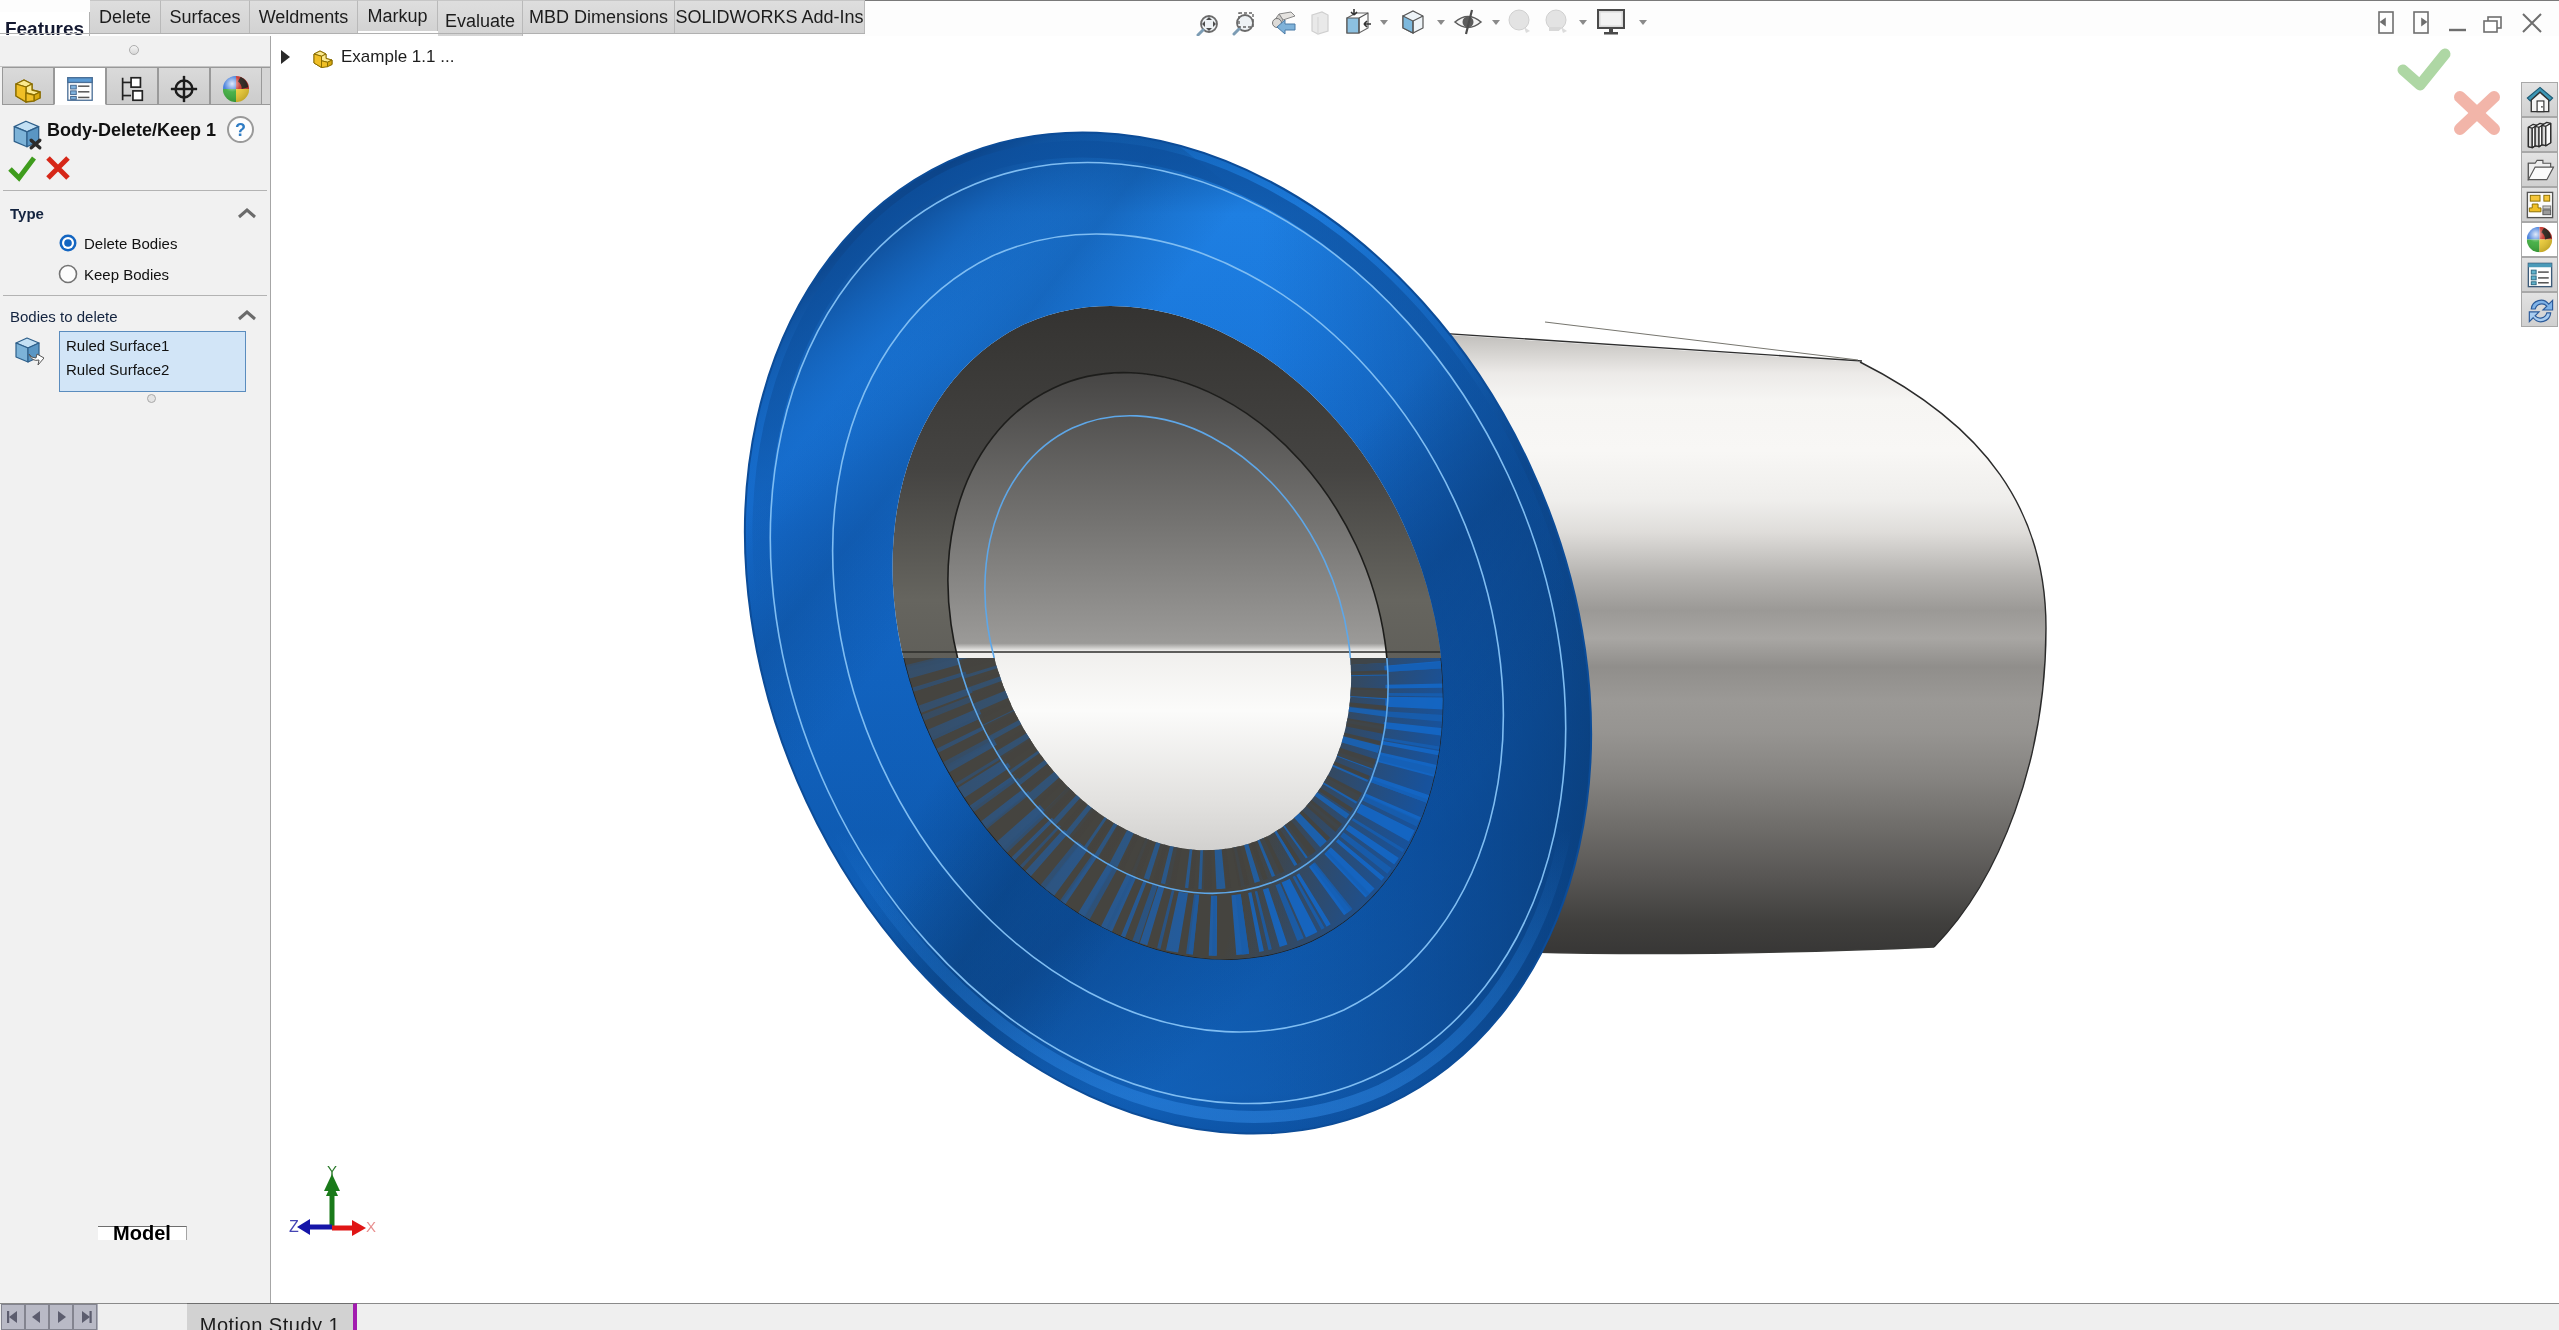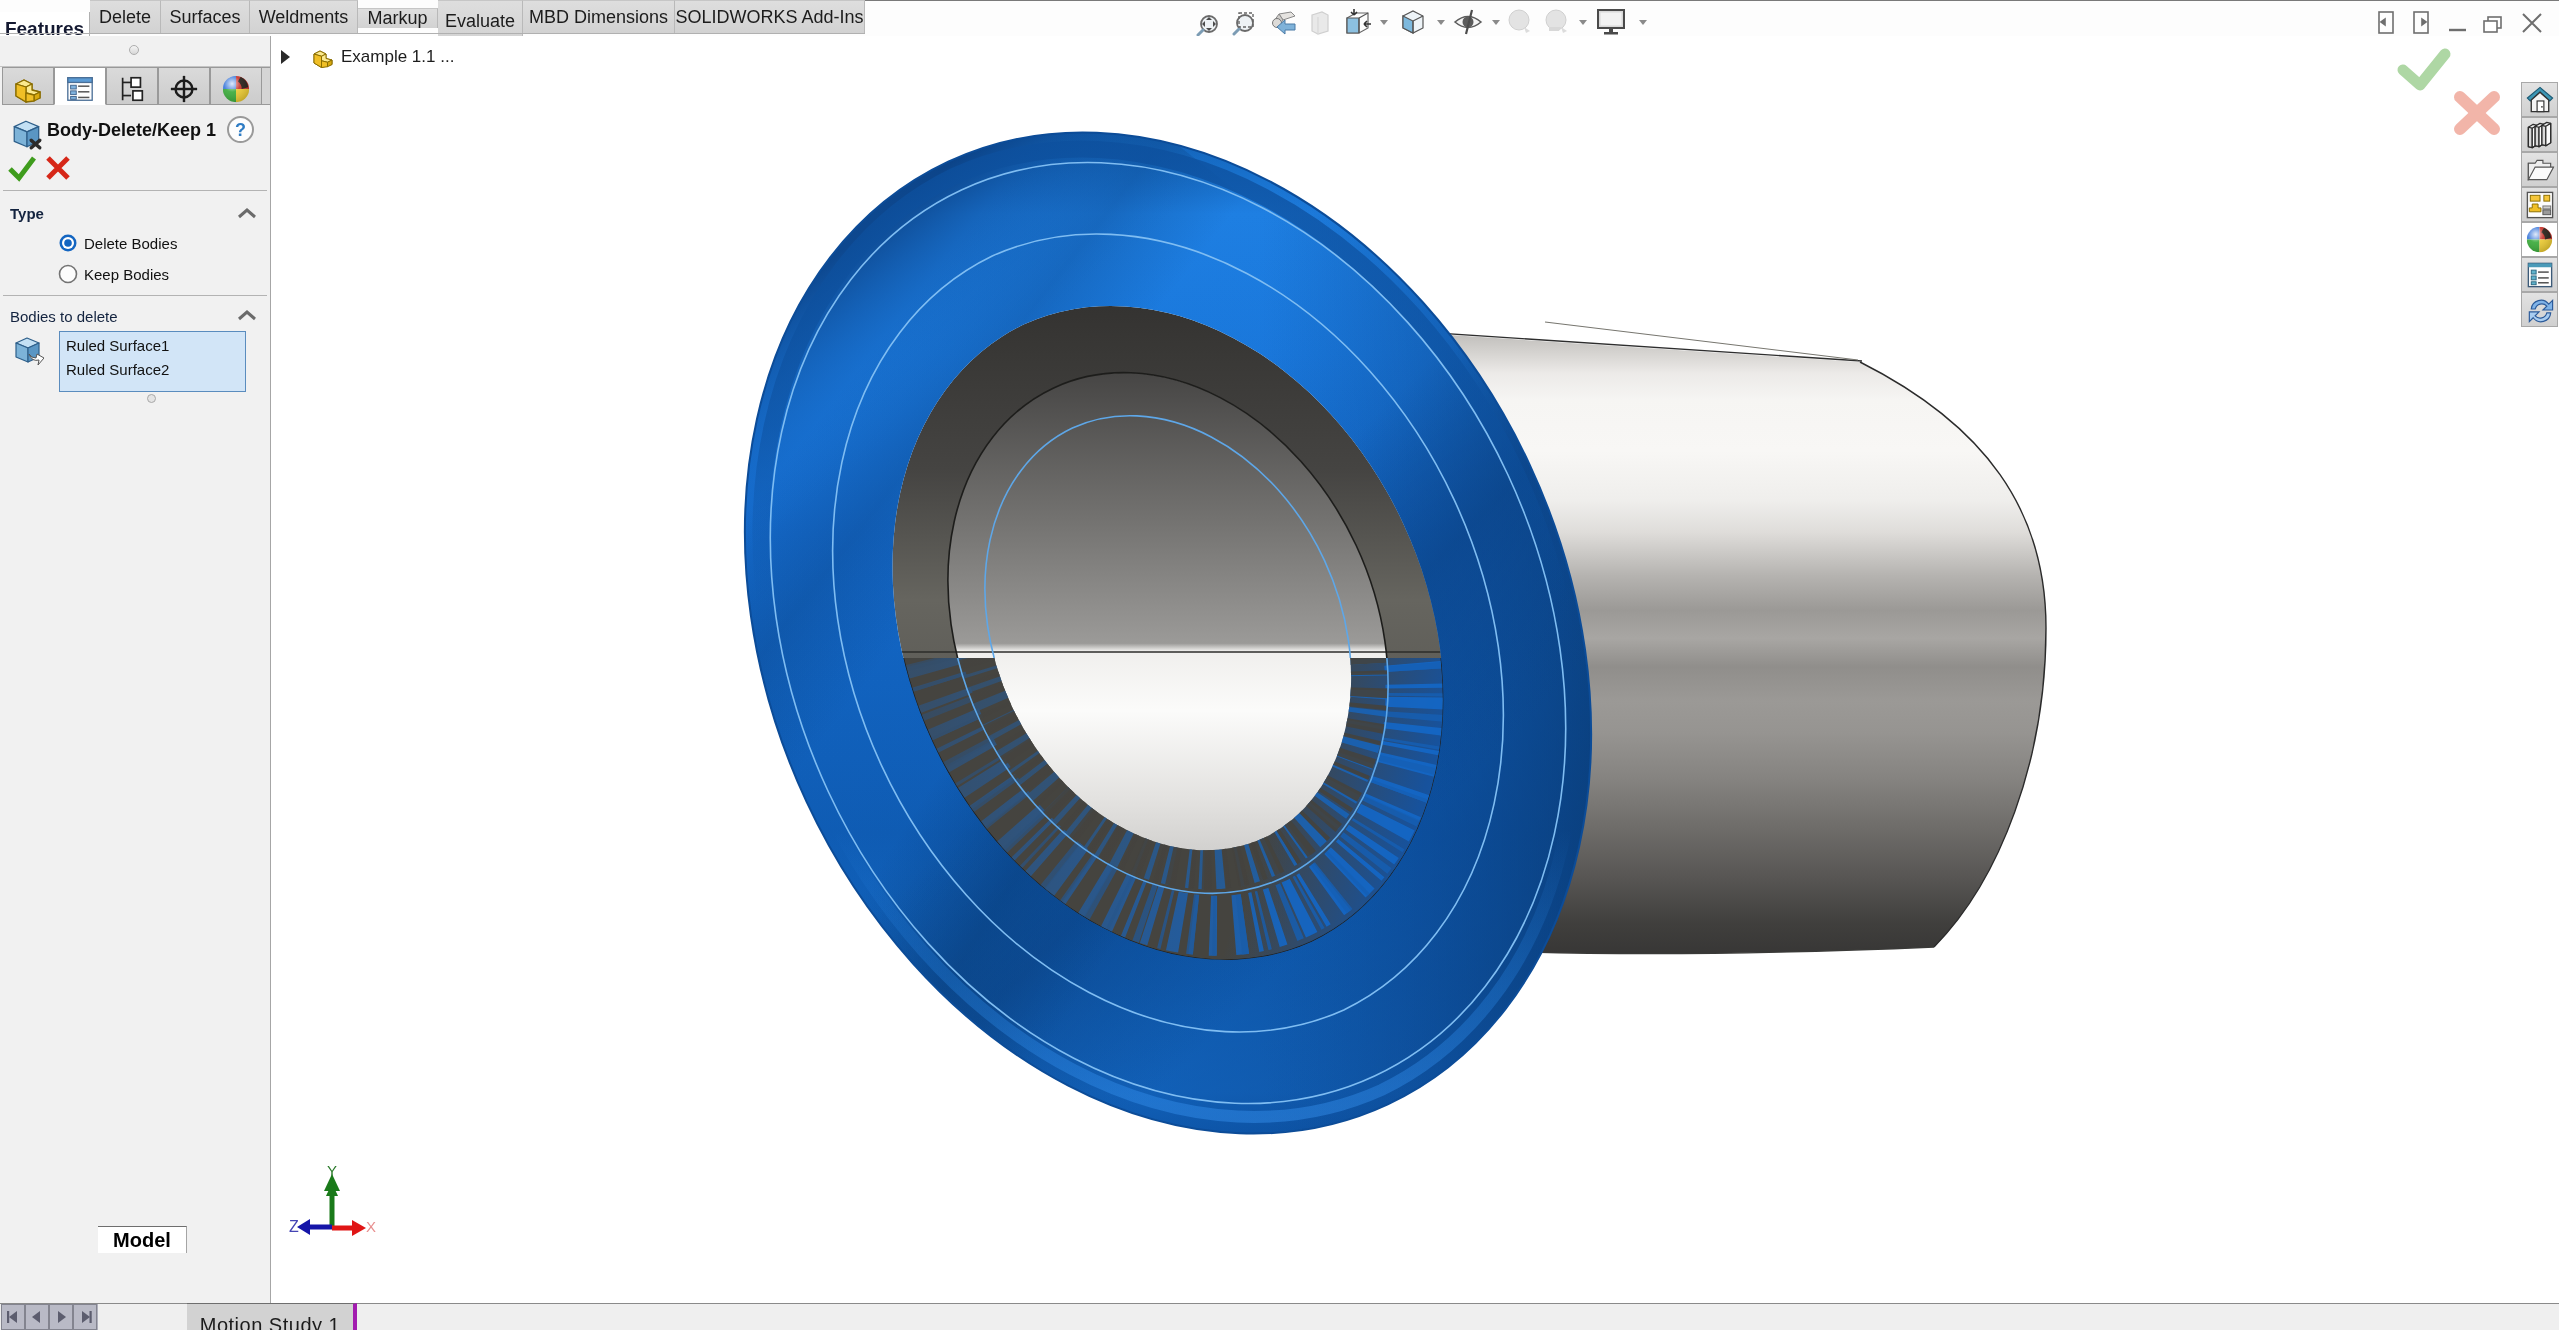--- a/index.html
+++ b/index.html
@@ -6,21 +6,21 @@
 .abs{position:absolute}
 </style></head>
 <body>
 
 <div class="abs" style="left:0;top:0;width:2559px;height:36px;background:#fdfdfd"></div>
 <div class="abs" style="left:865px;top:0;width:1694px;height:1px;background:#7a7a7a"></div>
 <div style="position:absolute;left:0px;top:12px;width:90px;height:33px;background:#ffffff;color:#141931;font-weight:bold;border-right:1px solid #b0b0b0;box-sizing:border-box;display:flex;align-items:center;justify-content:center;font-size:19px">Features</div>
 <div style="position:absolute;left:90px;top:0;width:71px;height:33px;background:linear-gradient(#dedede,#d2d2d2);color:#1c1c1c;border-right:1px solid #b9b9b9;border-top:1px solid #c6c6c6;box-sizing:border-box;display:flex;align-items:center;justify-content:center;font-size:18px">Delete</div>
 <div style="position:absolute;left:161px;top:0;width:89px;height:33px;background:linear-gradient(#dedede,#d2d2d2);color:#1c1c1c;border-right:1px solid #b9b9b9;border-top:1px solid #c6c6c6;box-sizing:border-box;display:flex;align-items:center;justify-content:center;font-size:18px">Surfaces</div>
 <div style="position:absolute;left:250px;top:0;width:108px;height:33px;background:linear-gradient(#dedede,#d2d2d2);color:#1c1c1c;border-right:1px solid #b9b9b9;border-top:1px solid #c6c6c6;box-sizing:border-box;display:flex;align-items:center;justify-content:center;font-size:18px">Weldments</div>
-<div style="position:absolute;left:358px;top:8px;width:80px;height:20px;background:linear-gradient(#dedede,#d2d2d2);color:#1c1c1c;border-right:1px solid #b9b9b9;border-top:1px solid #c6c6c6;box-sizing:border-box;display:flex;align-items:center;justify-content:center;font-size:18px">Markup</div>
+<div style="position:absolute;left:358px;top:0;width:80px;height:31px;background:linear-gradient(#dedede,#d2d2d2);color:#1c1c1c;border-right:1px solid #b9b9b9;border-top:1px solid #c6c6c6;box-sizing:border-box;display:flex;align-items:center;justify-content:center;font-size:18px">Markup</div>
 <div style="position:absolute;left:438px;top:0;width:85px;height:42px;background:linear-gradient(#dedede,#d2d2d2);color:#1c1c1c;border-right:1px solid #b9b9b9;border-top:1px solid #c6c6c6;box-sizing:border-box;display:flex;align-items:center;justify-content:center;font-size:18px">Evaluate</div>
 <div style="position:absolute;left:523px;top:0;width:152px;height:33px;background:linear-gradient(#dedede,#d2d2d2);color:#1c1c1c;border-right:1px solid #b9b9b9;border-top:1px solid #c6c6c6;box-sizing:border-box;display:flex;align-items:center;justify-content:center;font-size:18px">MBD Dimensions</div>
 <div style="position:absolute;left:675px;top:0;width:190px;height:33px;background:linear-gradient(#dedede,#d2d2d2);color:#1c1c1c;border-right:1px solid #b9b9b9;border-top:1px solid #c6c6c6;box-sizing:border-box;display:flex;align-items:center;justify-content:center;font-size:18px">SOLIDWORKS Add-Ins</div>
 <div class="abs" style="left:0;top:33px;width:865px;height:1px;background:#b0b0b0"></div>
 
 <svg style="position:absolute;left:1196px;top:11px" width="28" height="28" viewBox="0 0 28 28">
 <circle cx="13" cy="13" r="8" fill="#eef2f5" stroke="#6a6a6a" stroke-width="1.8"></circle>
 <line x1="7" y1="19" x2="2" y2="24" stroke="#7c9cb4" stroke-width="3" stroke-linecap="round"></line>
 <g fill="#4b4b4b">
       <path d="M13,6 l3,3 h-6 z"></path>
@@ -524,13 +524,13 @@
 </g>
 <g fill="#5c5d6e">
 <path d="M 8,13 L 16,7 L 16,19 Z"></path>
       <rect x="6" y="7" width="2.2" height="12"></rect>
 <path d="M 31,13 L 39,7 L 39,19 Z"></path>
 <path d="M 65,13 L 57,7 L 57,19 Z"></path>
 <path d="M 89,13 L 81,7 L 81,19 Z"></path>
       <rect x="88.5" y="7" width="2.2" height="12"></rect>
 </g>
   </svg>
-<div class="abs" style="left:98px;top:1226px;width:89px;height:27px;background:#ffffff;border-top:1px solid #6e6e6e;border-right:1px solid #a5a5a5;box-sizing:border-box;display:flex;align-items:center;justify-content:center;font-size:20px;font-weight:bold;color:#000">Model</div>
+<div class="abs" style="left:98px;top:1226px;width:89px;height:14px;background:#ffffff;border-top:1px solid #6e6e6e;border-right:1px solid #a5a5a5;box-sizing:border-box;display:flex;align-items:center;justify-content:center;font-size:20px;font-weight:bold;color:#000">Model</div>
 <div class="abs" style="left:187px;top:1303px;width:170px;height:44px;background:#d2d2d2;border-top:1px solid #6e6e6e;border-right:4px solid #a21caf;box-sizing:border-box;display:flex;align-items:center;justify-content:center;font-size:20px;color:#1c1c1c;letter-spacing:0.5px">Motion Study 1</div>
 </body></html>

